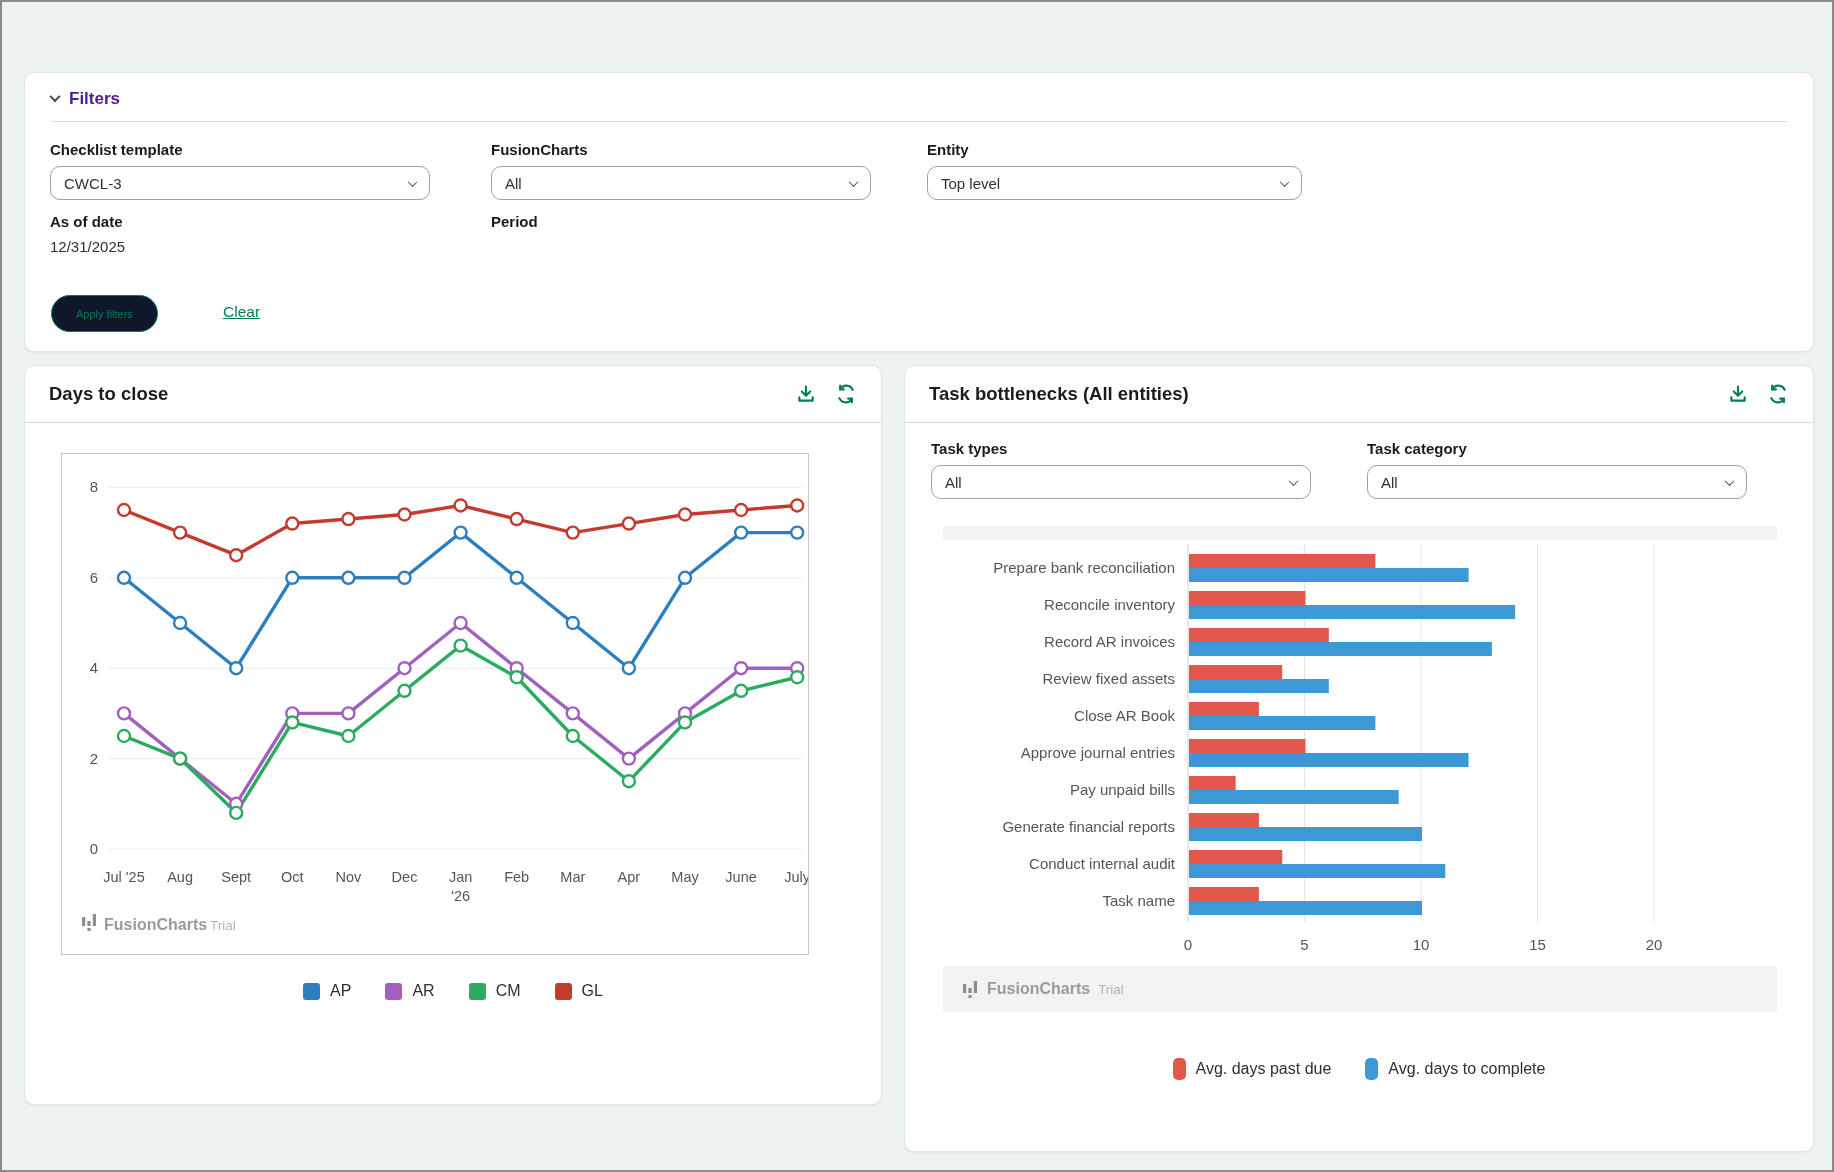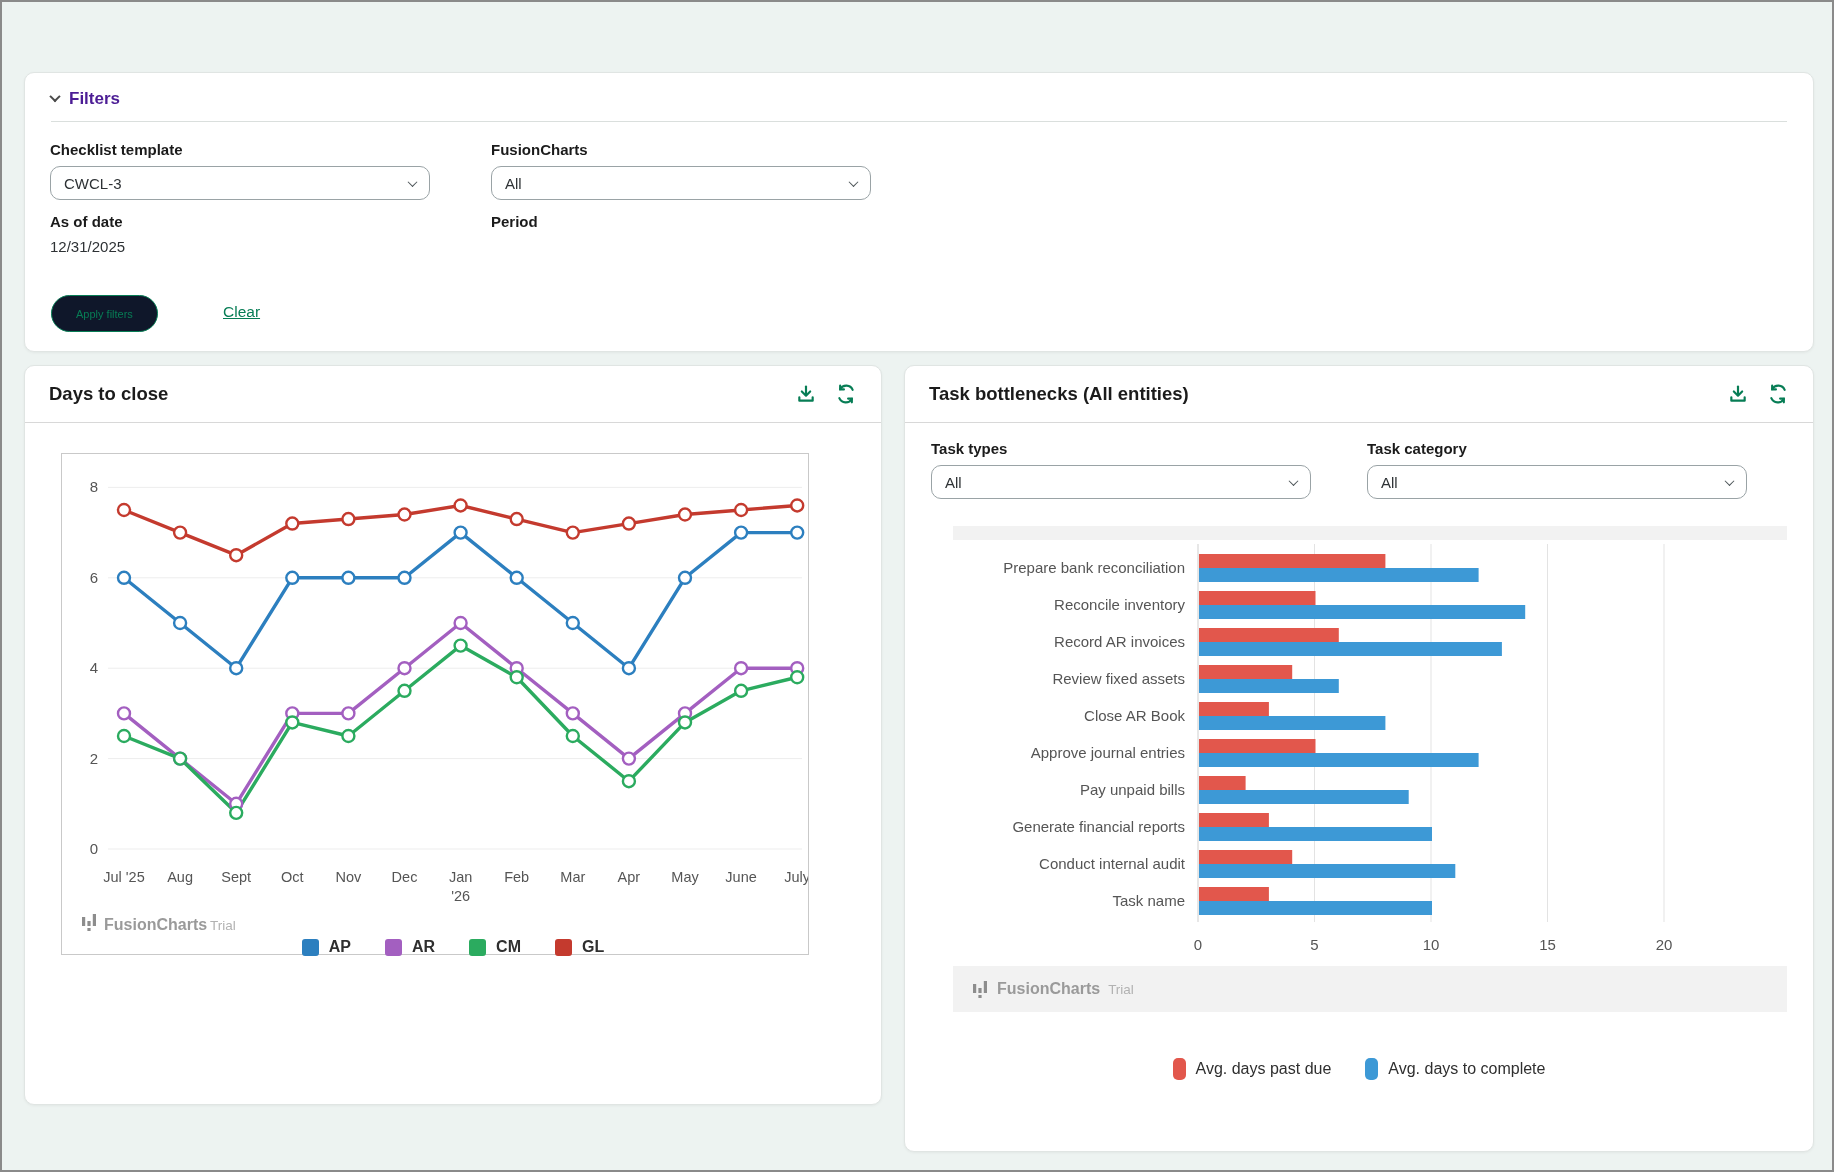--- a/index.html
+++ b/index.html
@@ -51,28 +51,28 @@
   .panel-title { font-size:18.5px; font-weight:bold; color:#1b1b1b; }
   .icon-group { display:flex; gap:18px; }
   .icon-btn { width:22px; height:22px; color:#077d55; cursor:pointer; display:flex;
               align-items:center; justify-content:center; background:none; border:none; }
 
   
   .line-chart-box { position:absolute; left:36px; top:87px; width:748px; height:502px;
                     border:1px solid #c9c9c9; background:#fff; }
   .legend-row { position:absolute; left:0; right:0; display:flex; justify-content:center;
                 align-items:center; gap:34px; }
-  .line-legend { top:572px;font-weight:bold; }
+  .line-legend { top:616px; }
   .legend-item { display:flex; align-items:center; gap:10px; font-size:16px; color:#2f2f2f; cursor:pointer; }
   .legend-item .sq { width:17px; height:17px; border-radius:3px; }
   .legend-item .vpill { width:13px; height:22px; border-radius:5px; }
 
   
   .r-field { position:absolute; }
-  .fc-canvas { position:absolute; left:48px; top:160px; width:834px; height:486px; background:#f2f2f2; }
+  .fc-canvas { position:absolute; left:38px; top:160px; width:834px; height:486px; background:#f2f2f2; }
   .fc-white { position:absolute; left:0; right:0; top:14px; height:426px; background:#fff; }
   .fc-mark { position:absolute; left:0; right:0; bottom:0; height:46px; background:#f2f2f2;
              display:flex; align-items:center; padding-left:20px; }
   .bar-legend { top:692px; }
   .bar-legend .legend-item { font-size:16px; }
 
   
   .wm { display:flex; align-items:center; gap:8px; }
   .wm-brand { font-size:16px; font-weight:bold; color:#9a9a9a; }
   .wm-trial { font-size:13.5px; color:#b2b2b2; }
@@ -101,20 +101,27 @@
     </div>
 
     <div class="f-field" style="left:466px; top:68px;">
       <div class="f-label">FusionCharts</div>
       <div class="sel w380">
         <span>All</span>
         <span class="chev"></span>
       </div>
     </div>
 
+    <div class="f-field" style="left:902px; top:68px;">
+      <div class="f-label">Entity</div>
+      <div class="sel w375">
+        <span>Top level</span>
+        <span class="chev"></span>
+      </div>
+    </div>
 
     <div class="f-field" style="left:25px; top:140px;">
       <div class="f-label">As of date</div>
       <div class="date-value">12/31/2025</div>
     </div>
 
     <div class="f-field" style="left:466px; top:140px;">
       <div class="f-label">Period</div>
     </div>
 

